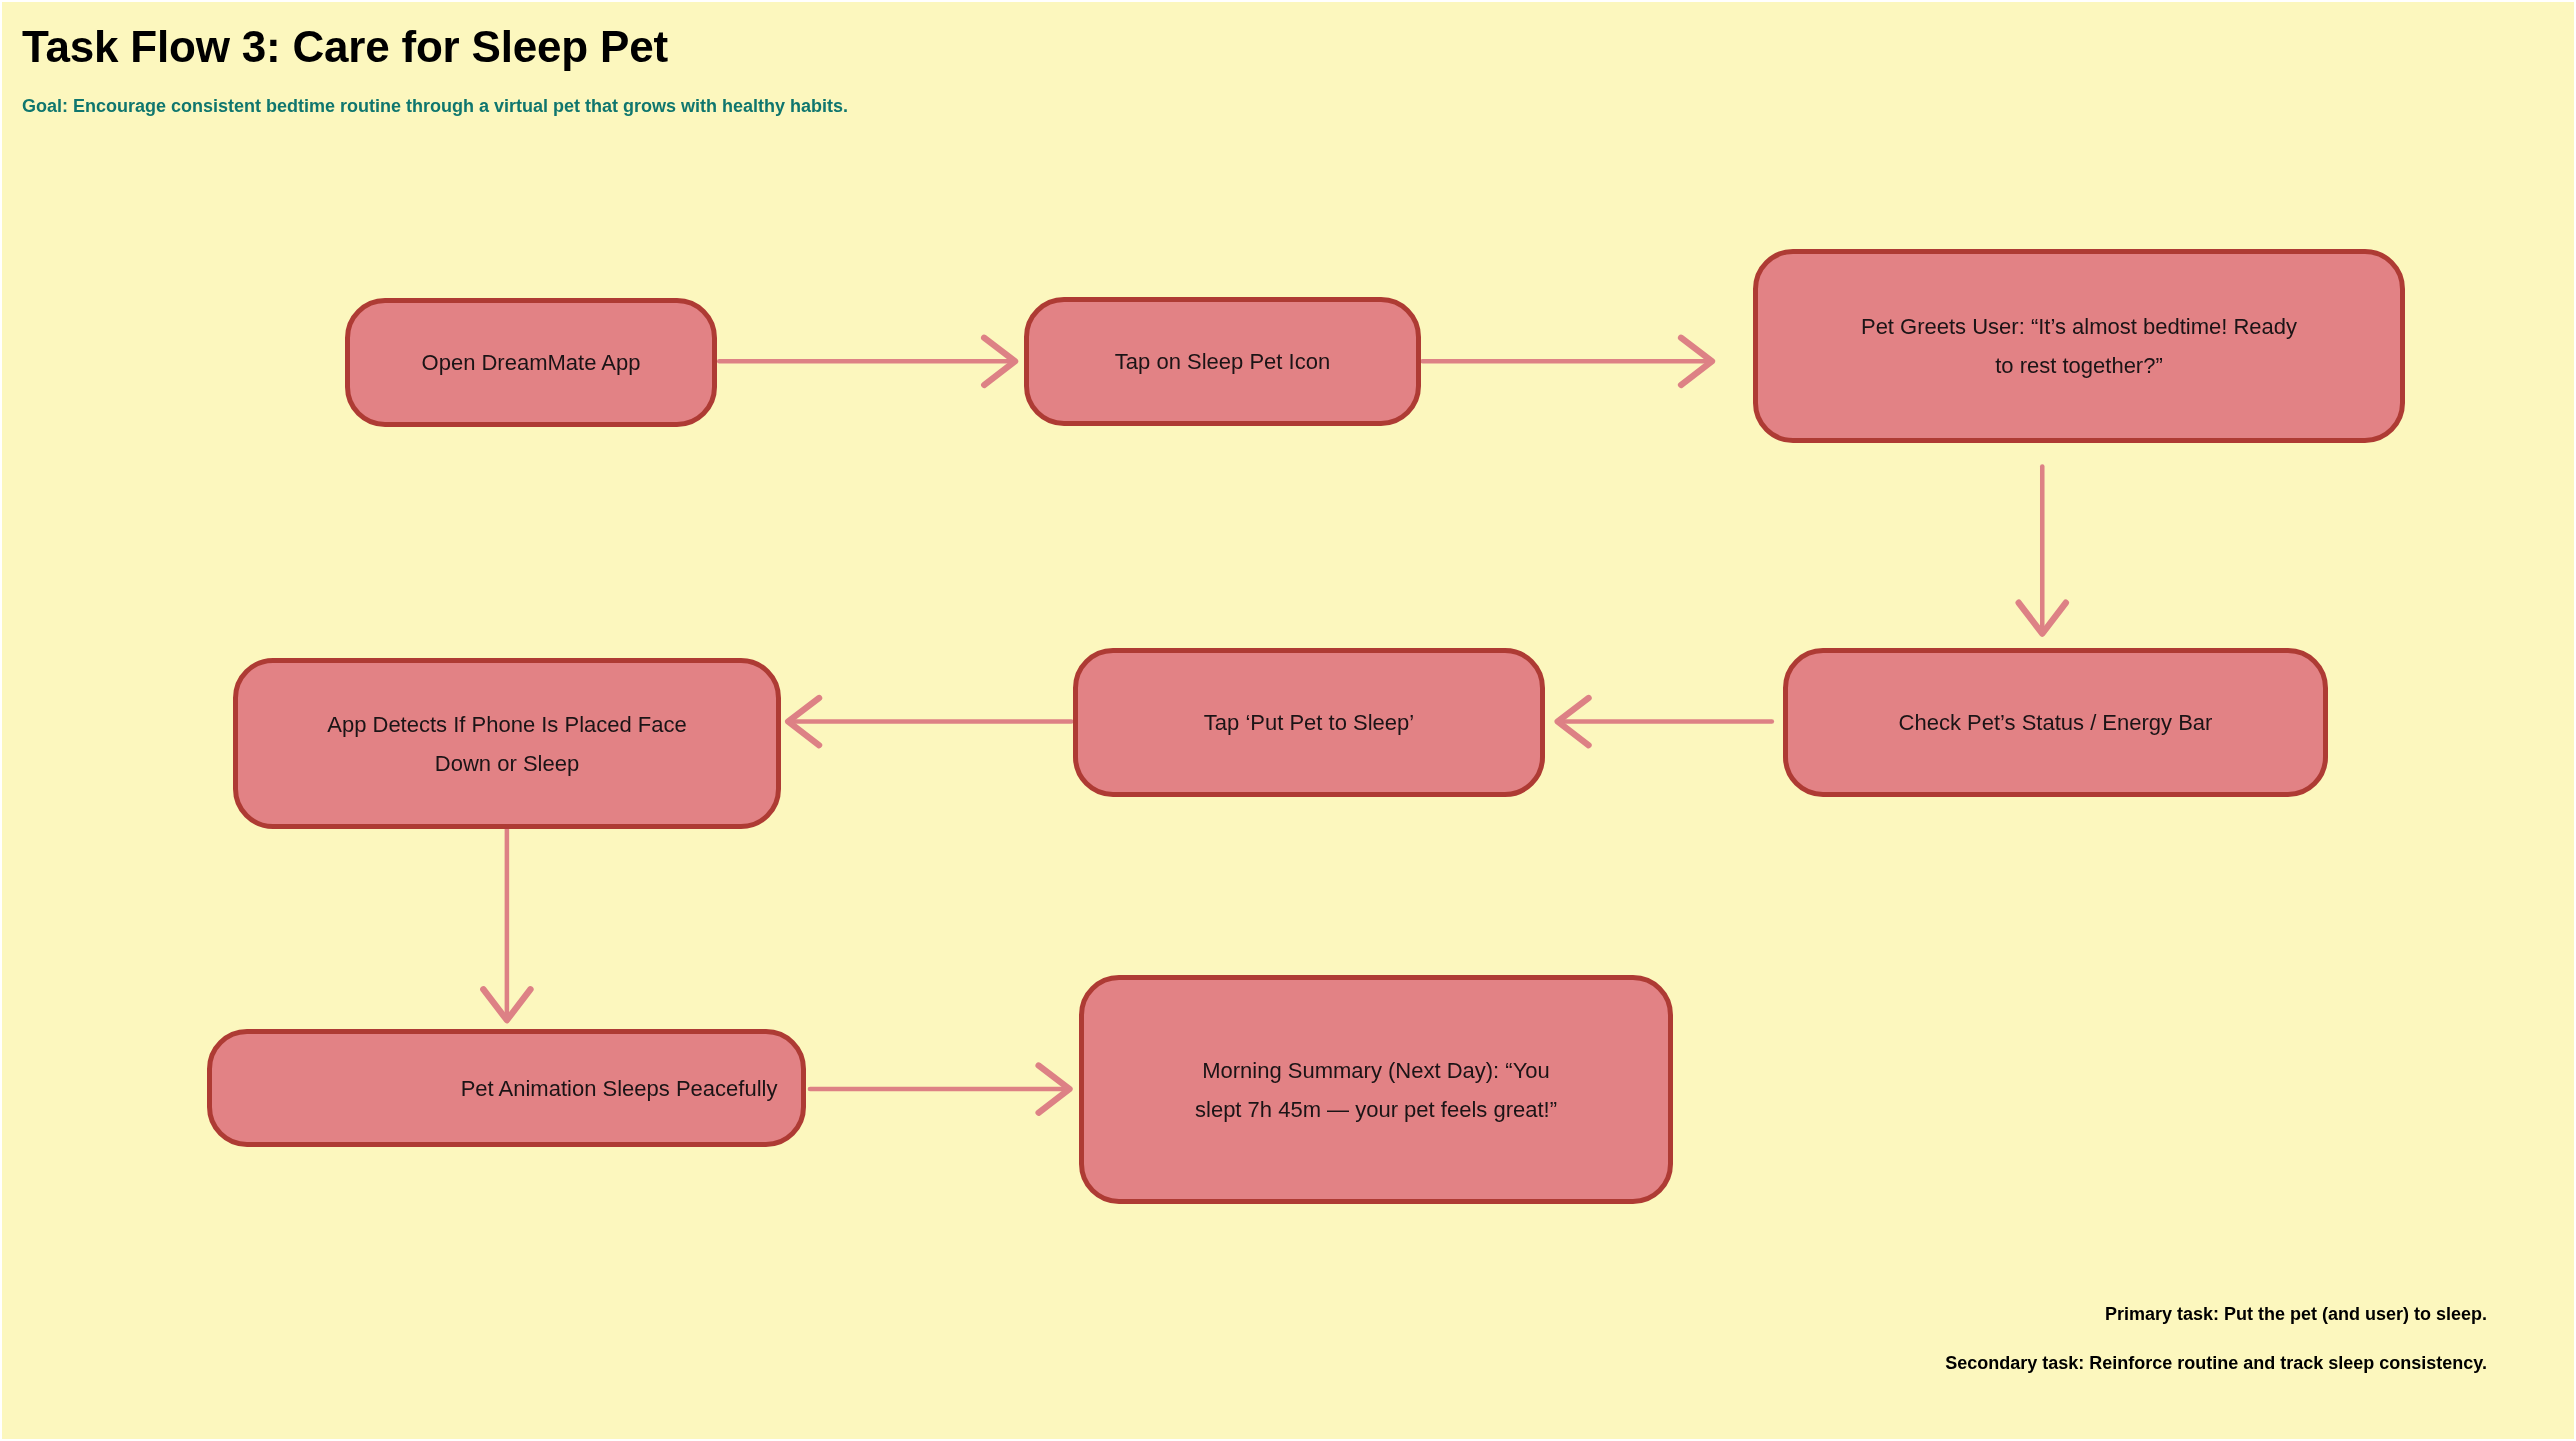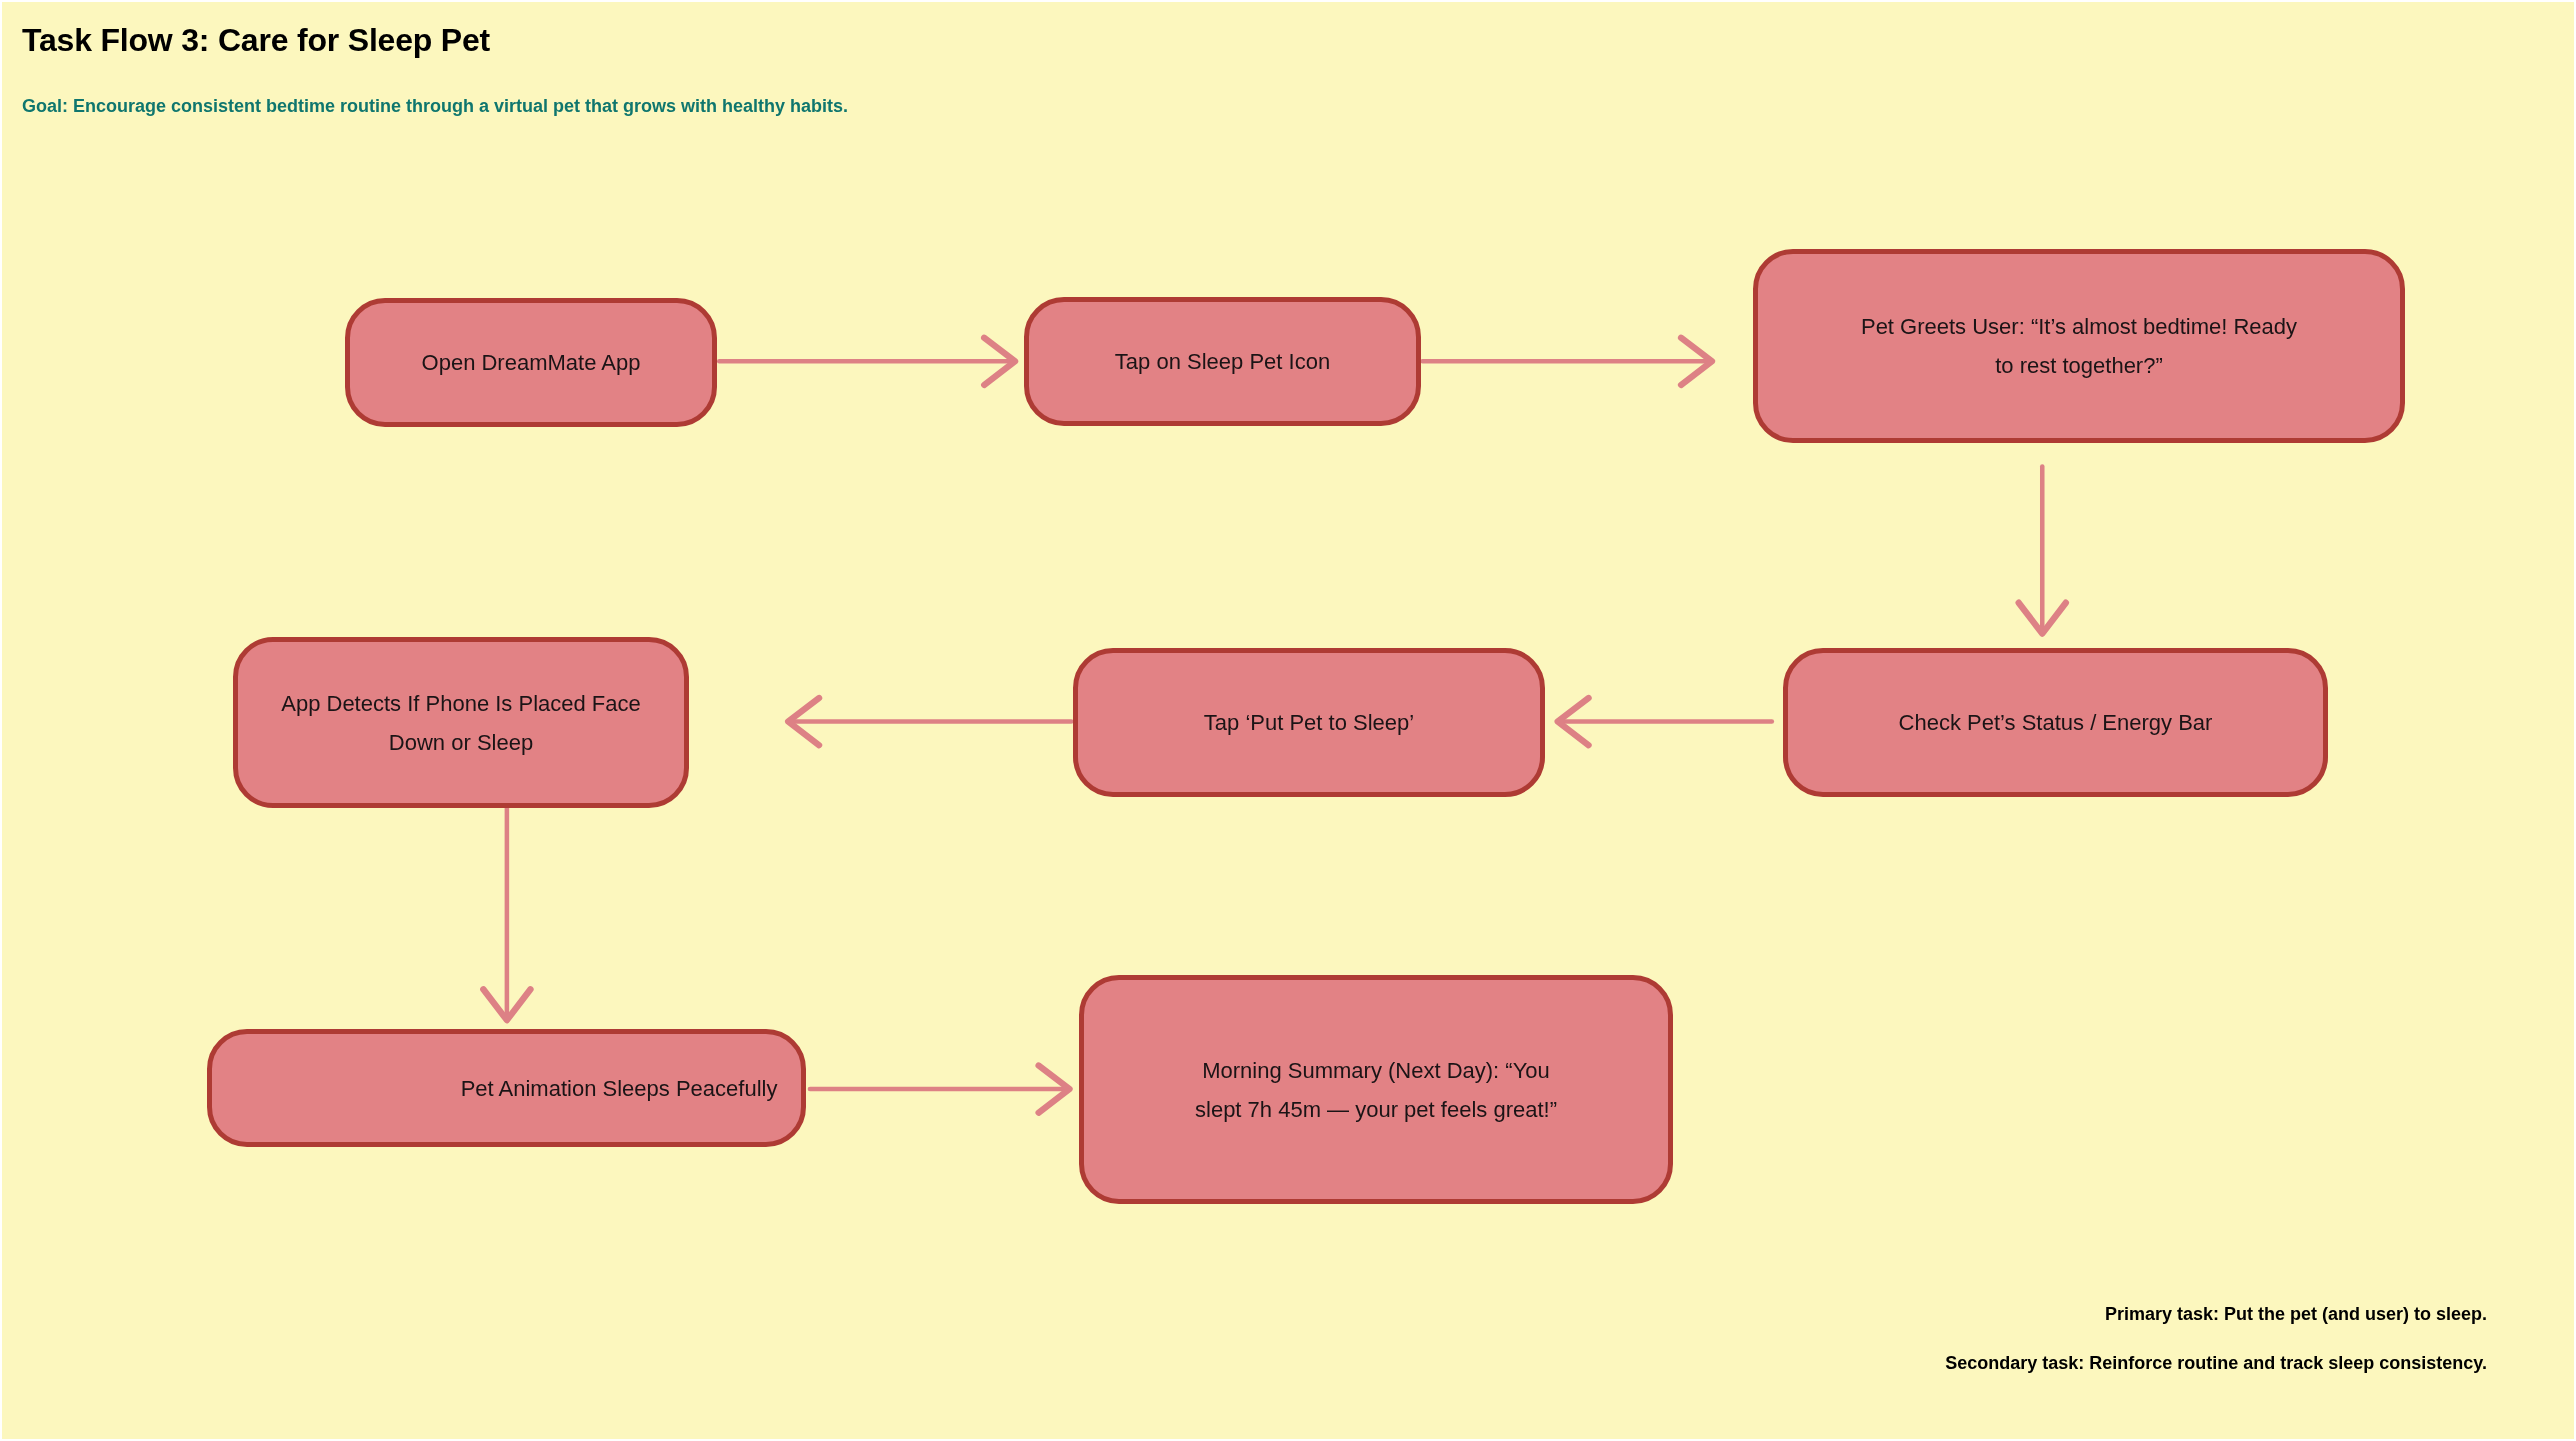--- a/index.html
+++ b/index.html
@@ -14,21 +14,21 @@
     border: 2.7px solid #ffffff;
     box-sizing: border-box;
     overflow: hidden;
     font-family: "Liberation Sans", sans-serif;
   }
 
   
   #title {
     position: absolute;
     left: 20px; top: 20px;
-    font-size: 32px;
+    font-size: 44px;
     font-weight: bold;
     color: #000000;
     letter-spacing: -0.2px;
     white-space: nowrap;
   }
   #goal {
     position: absolute;
     left: 20px; top: 94px;
     font-size: 18px;
     font-weight: bold;
@@ -152,21 +152,21 @@
   </div>
 
   <div class="node" style="left:1781px; top:646px; width:545px; height:149px;">
     <span>Check Pet’s Status / Energy Bar</span>
   </div>
 
   <div class="node" style="left:1071px; top:646px; width:472px; height:149px;">
     <span>Tap ‘Put Pet to Sleep’</span>
   </div>
 
-  <div class="node" style="left:231px; top:635px; width:456px; height:171px;">
+  <div class="node" style="left:231px; top:656px; width:548px; height:171px;">
     <div>
       <span>App Detects If Phone Is Placed Face</span>
       <span>Down or Sleep</span>
     </div>
   </div>
 
   <div class="node" style="left:205px; top:1027px; width:599px; height:118px;justify-content:flex-end;">
     <span>Pet Animation Sleeps Peacefully</span>
   </div>
 

